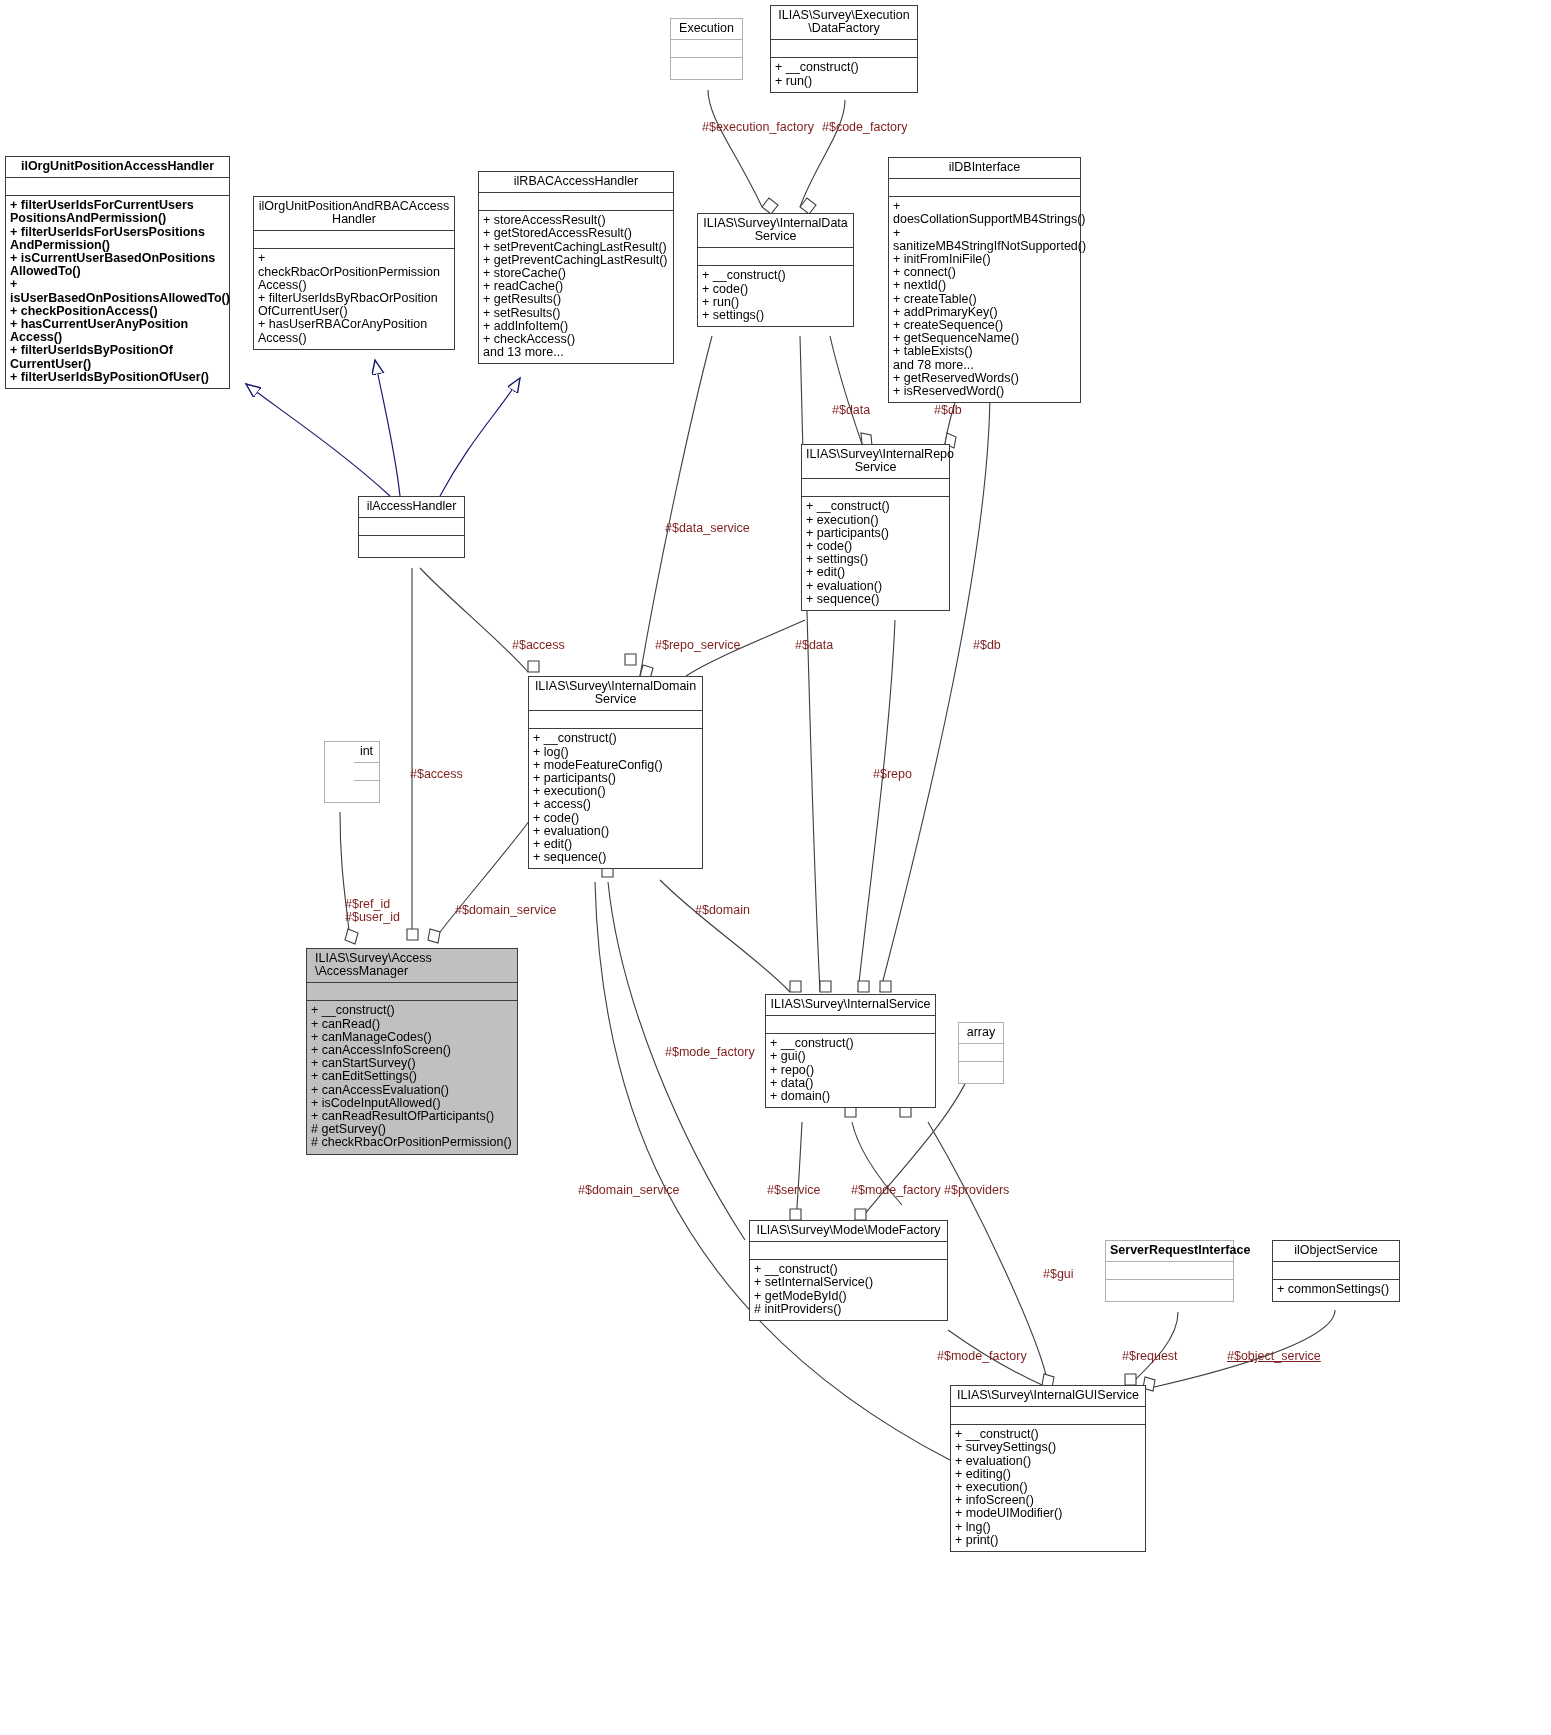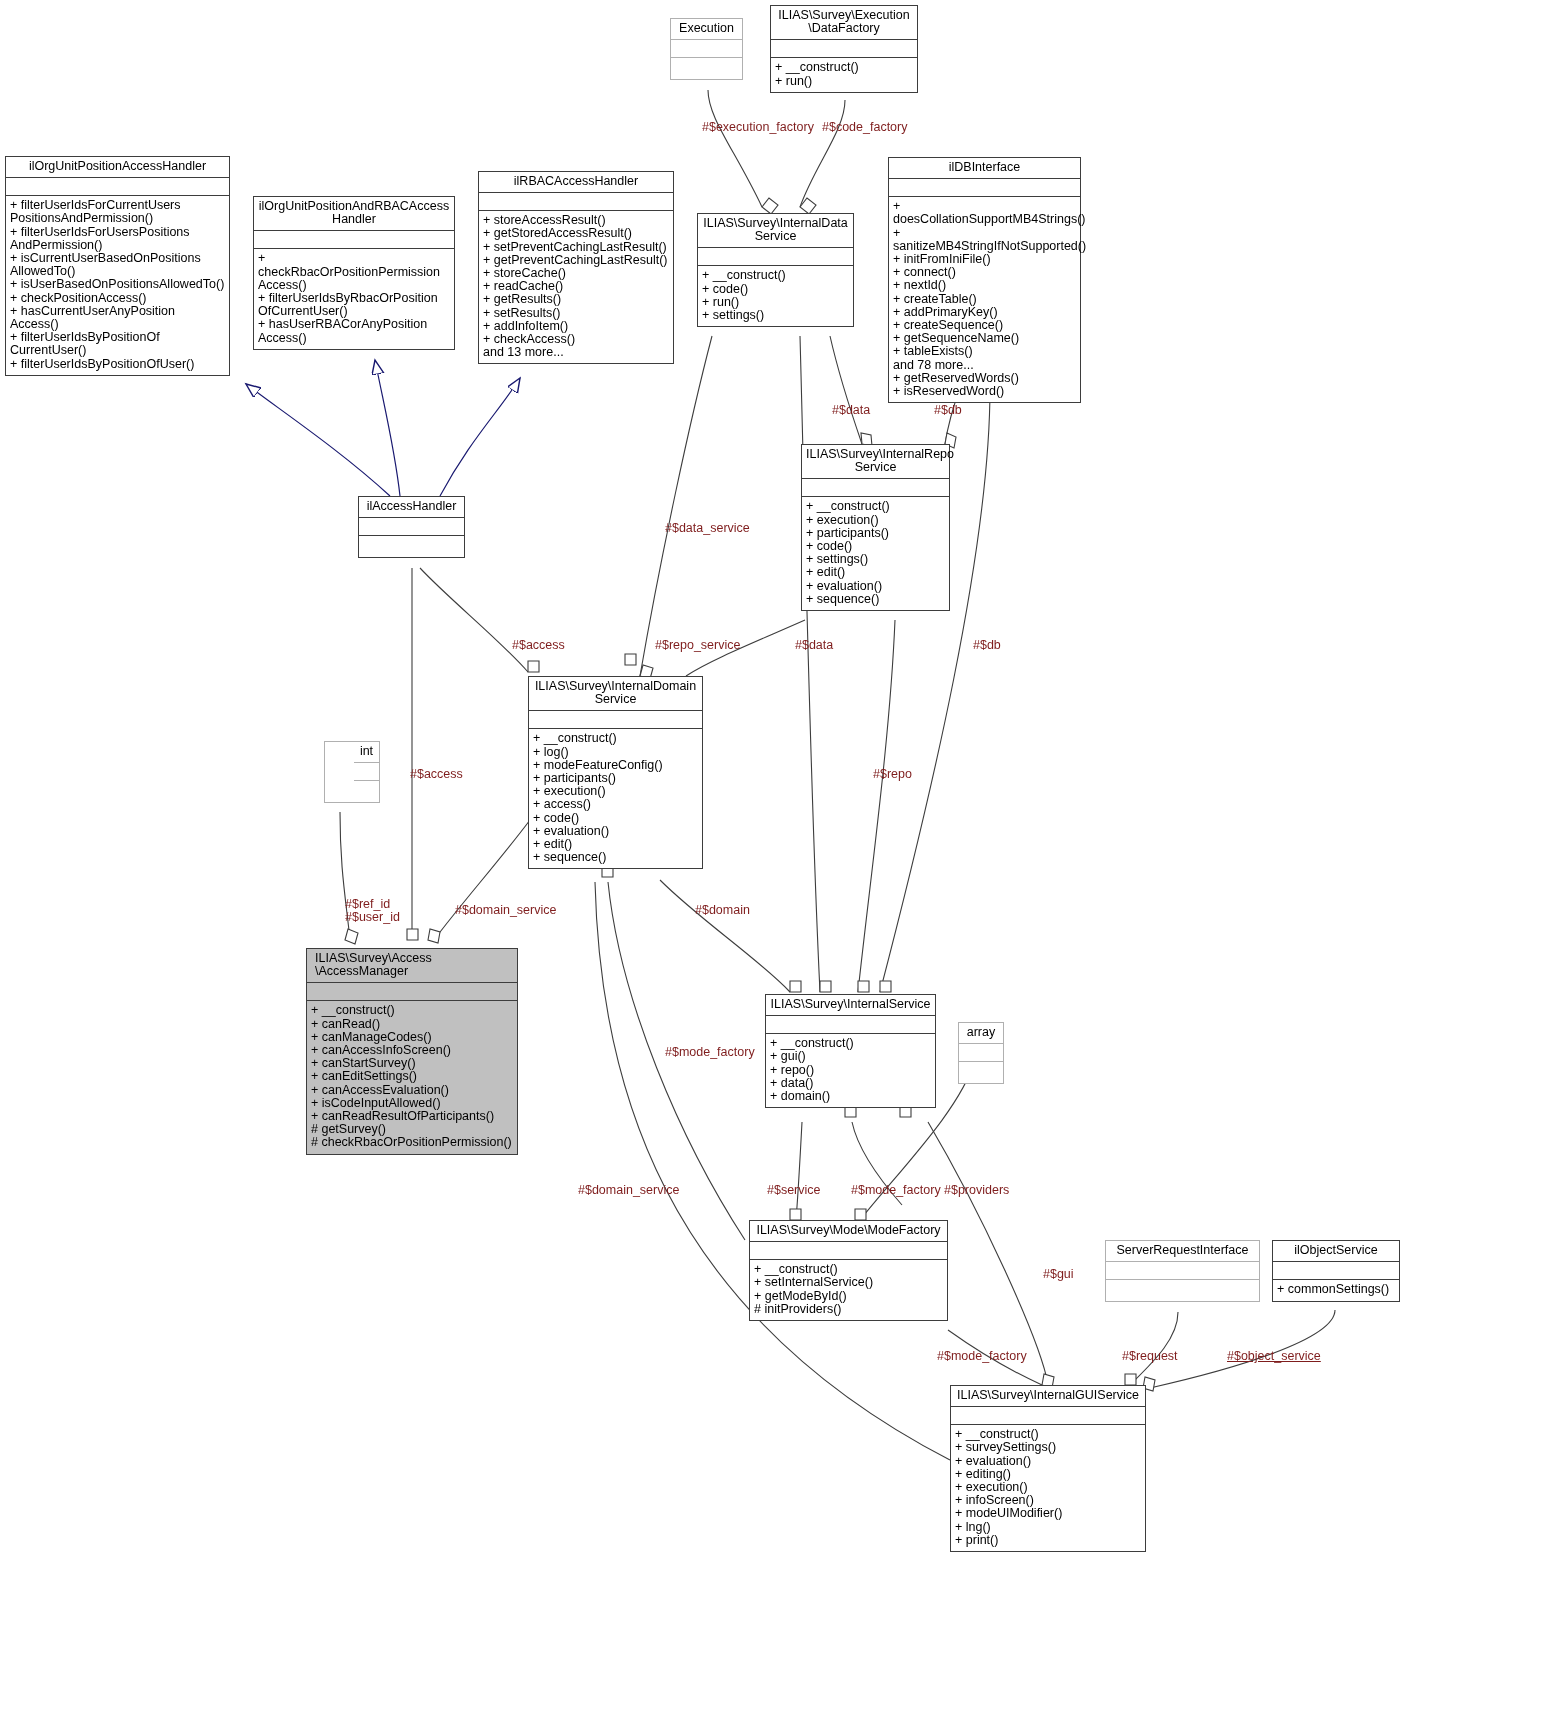--- a/index.html
+++ b/index.html
@@ -160,21 +160,21 @@
       <path d="M 1143,1388 l 2,-11 l 10,3 l -2,11 z"></path>
     </g>
 
     <g stroke="#191970" stroke-width="1.2" fill="none">
       <path d="M 390,496 C 340,450 280,410 246,384" marker-end="url(#hollowtri)"></path>
       <path d="M 400,496 C 395,450 385,410 375,360" marker-end="url(#hollowtri)"></path>
       <path d="M 440,496 C 470,440 500,410 520,378" marker-end="url(#hollowtri)"></path>
     </g>
   </svg>
 
-  <div class="node" style="left:5px; top:156px; width:225px;">
+  <div class="node" style="left:5px; top:156px; width:225px;font-weight:bold;">
     <div class="title">ilOrgUnitPositionAccessHandler</div>
     <div class="attrs"></div>
     <div class="ops">
       <div>+ filterUserIdsForCurrentUsers
 PositionsAndPermission()
 + filterUserIdsForUsersPositions
 AndPermission()
 + isCurrentUserBasedOnPositions
 AllowedTo()
 + isUserBasedOnPositionsAllowedTo()
@@ -362,21 +362,21 @@
     <div class="title">ILIAS\Survey\Mode\ModeFactory</div>
     <div class="attrs"></div>
     <div class="ops">
       <div>+ __construct()
 + setInternalService()
 + getModeById()
 # initProviders()</div>
     </div>
   </div>
 
-  <div class="node light" style="left:1105px; top:1240px; width:155px;">
+  <div class="node light" style="left:1105px; top:1240px; width:129px;font-weight:bold;">
     <div class="title">ServerRequestInterface</div>
     <div class="attrs"></div>
     <div class="ops">
       <div></div>
     </div>
   </div>
 
   <div class="node" style="left:1272px; top:1240px; width:128px;">
     <div class="title">ilObjectService</div>
     <div class="attrs"></div>

